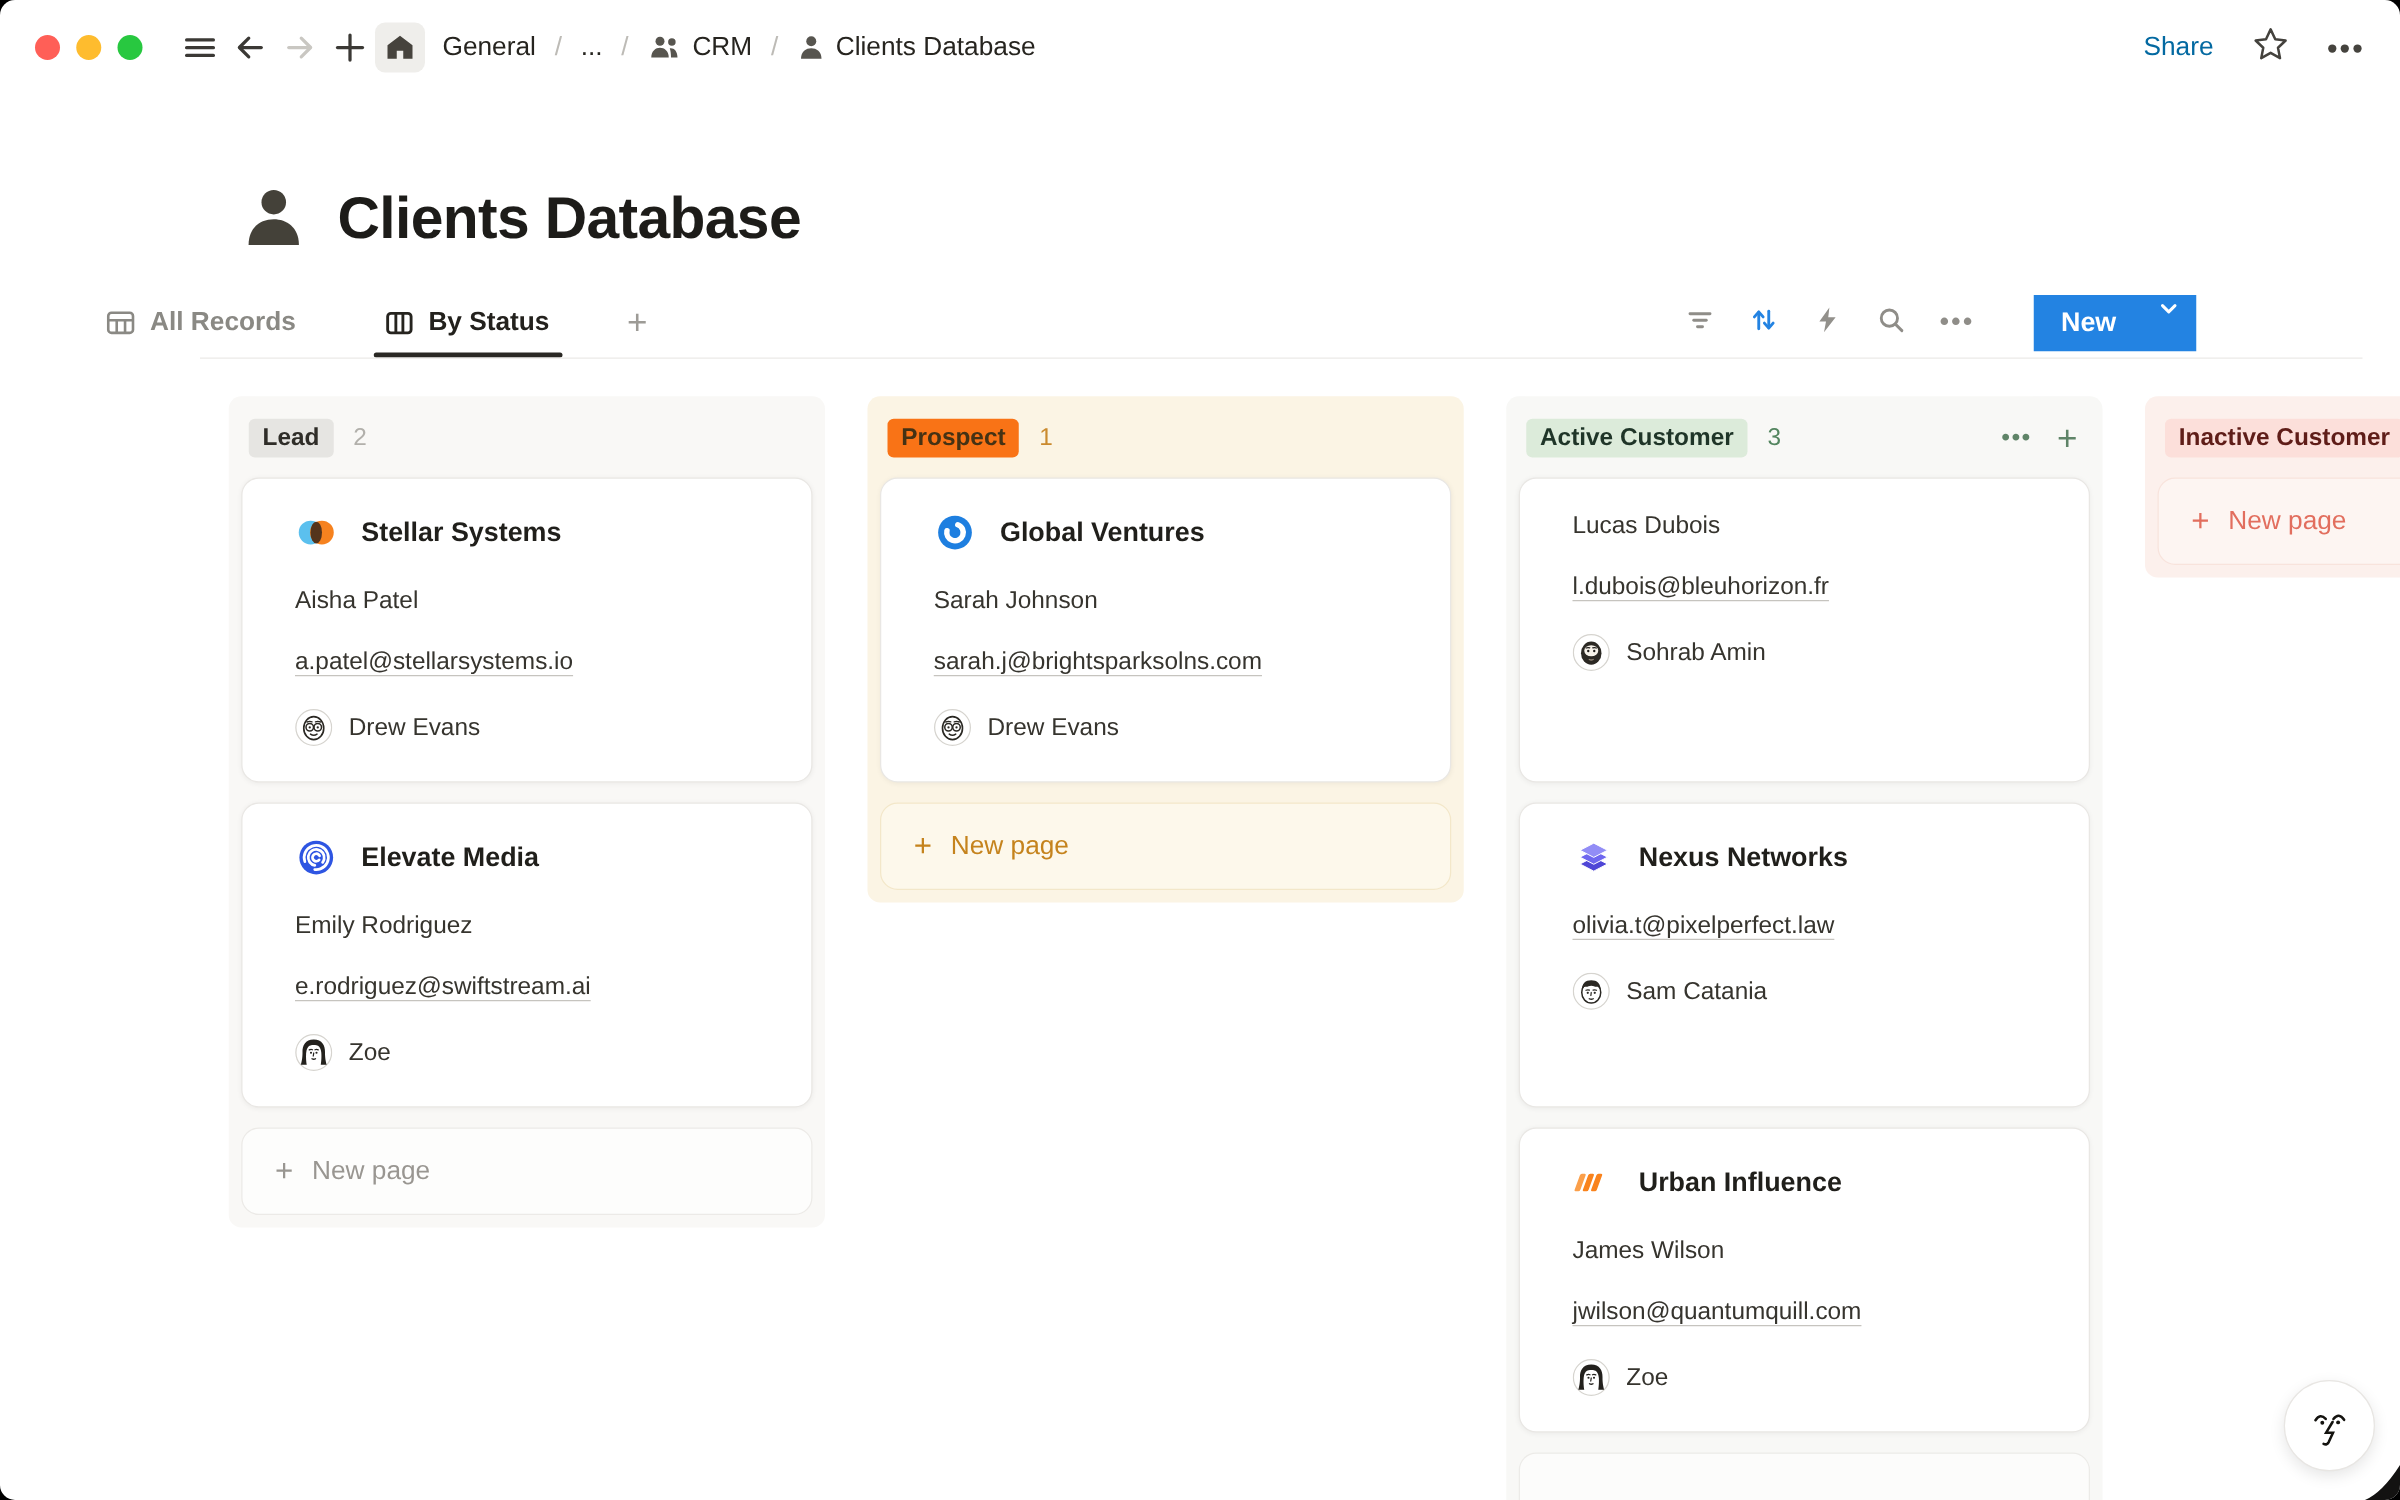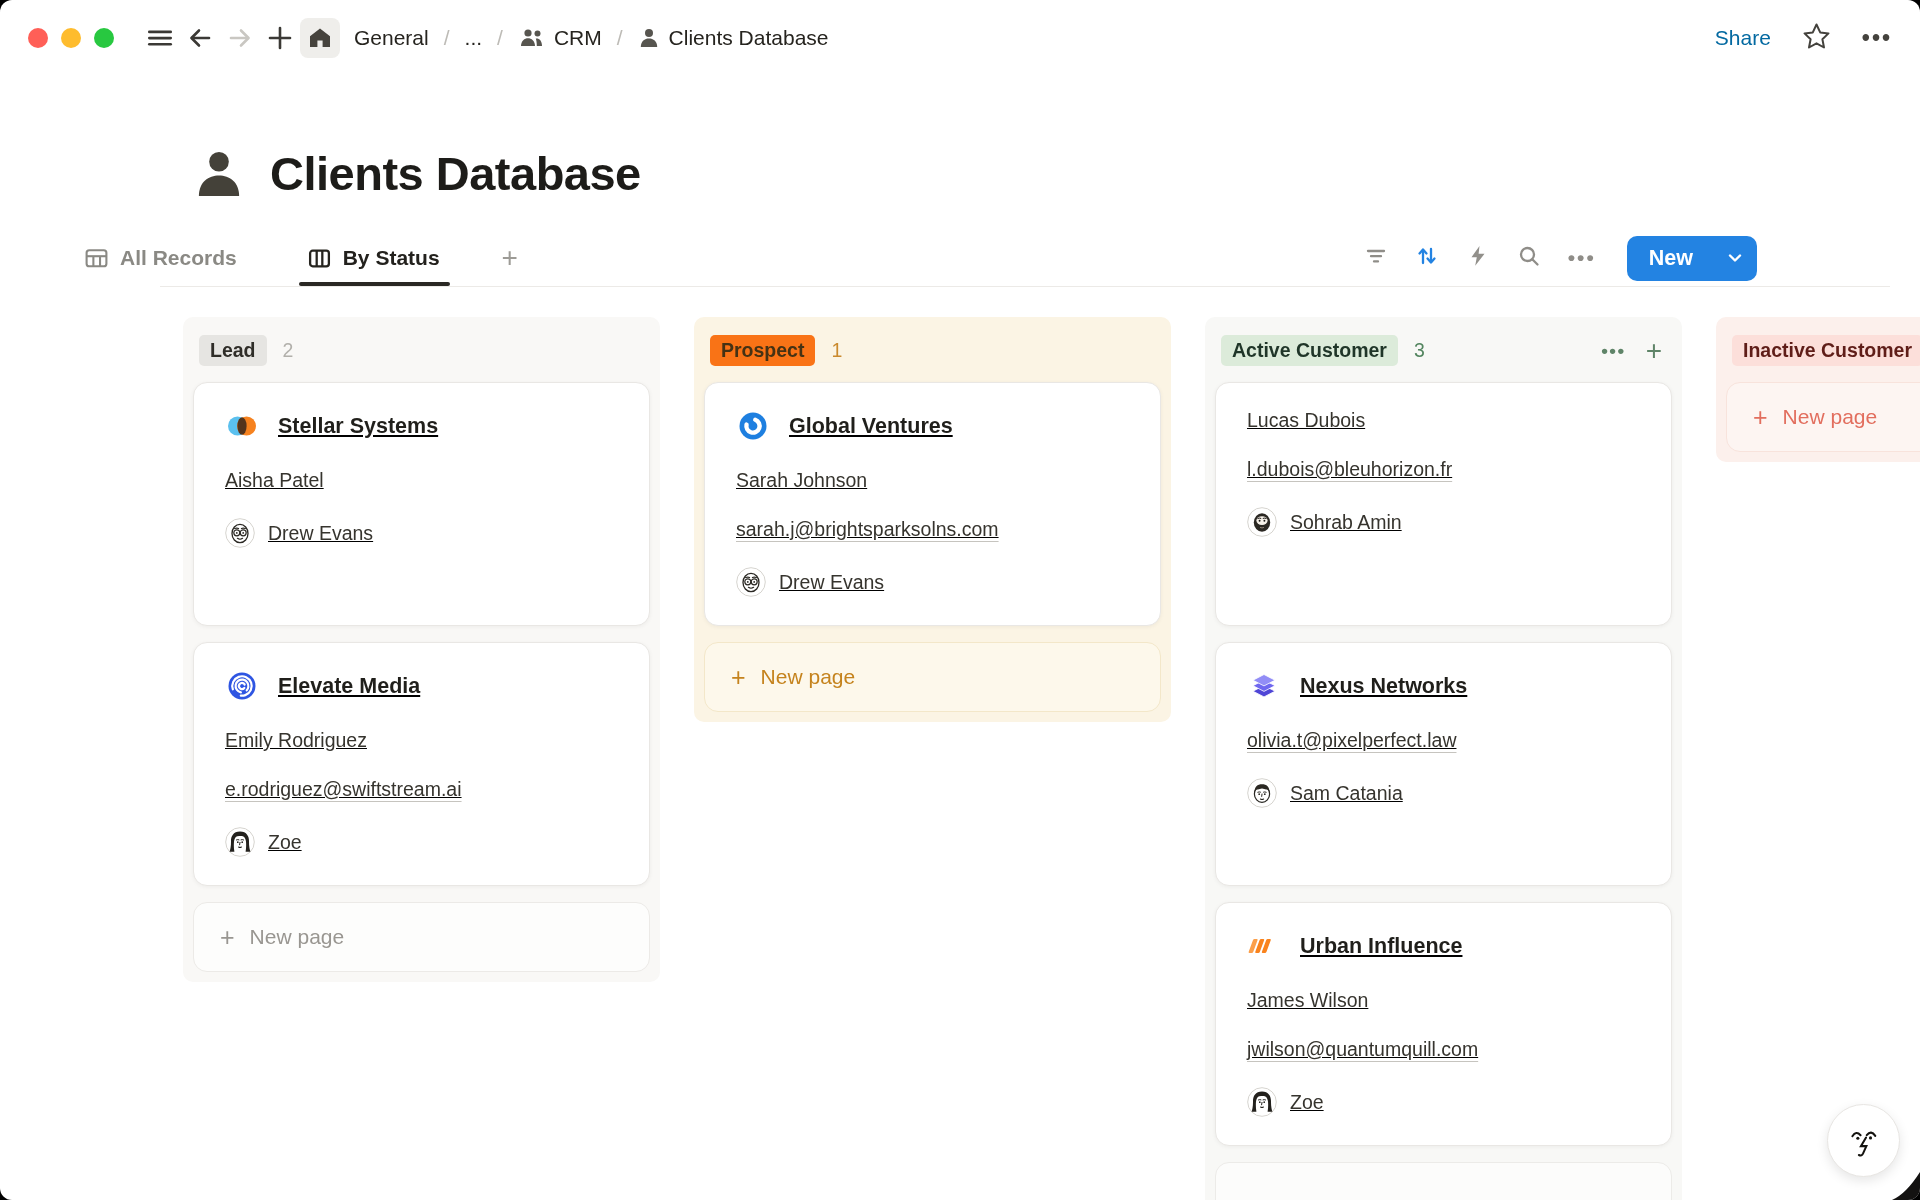--- a/index.html
+++ b/index.html
@@ -27,21 +27,21 @@
   
   .view-bar { margin-top:28px; height:58px; display:flex; align-items:center; padding-left:84px; padding-right:163px; position:relative;gap:32px; }
   .view-bar::after { content:""; position:absolute; left:160px; right:30px; bottom:0; height:1.5px; background:#eceae7; }
   .tab { display:flex; align-items:center; gap:11px; font-size:21px; font-weight:700; position:relative; }
   .tab-all { color:#8a8984; margin-right:38px; }
   .tab-board { color:#23211d; }
   .tab-board::after { content:""; position:absolute; left:-8px; right:-10px; bottom:-15px; height:3.5px; background:#2a2824; border-radius:2px; }
   .tab-add { margin-left:30px; color:#9d9b96; font-size:28px; font-weight:400; }
   .toolbar { margin-left:auto; display:flex; align-items:center; gap:27px; }
   .toolbar .dots { color:#8f8d88; font-size:21px; }
-  .new-btn { display:flex; align-items:center; background:#2383e2; border-radius:10px; height:45px; overflow:hidden; margin-left:4px; }
+  .new-btn { display:flex; align-items:flex-start; background:#2383e2; border-radius:0; height:45px; overflow:hidden; margin-left:20px; }
   .new-label { color:#fff; font-size:21.5px; font-weight:700; line-height:45px; padding:0 19px 0 22px; }
   .new-split { width:1px; background:rgba(255,255,255,0.4); }
   .new-chev { width:44px; display:flex; align-items:center; justify-content:center; }
 
   
   .board { margin-top:30px; padding-left:183px; display:flex; gap:34px; align-items:flex-start; }
   .col { width:477px; flex:none; border-radius:10px; padding:10px; }
   .col-lead { background:#f9f8f6; } .col-prospect { background:#fbf4e4; }
   .col-active { background:#f8f8f6; } .col-inactive { background:#fcf0ec; }
   .col-head { display:flex; align-items:center; padding:8px 10px 16px 6px; }
@@ -49,21 +49,21 @@
   .col-lead .badge { background:#e6e5e2; color:#2f2d28; }
   .col-prospect .badge { background:#f97316; color:#453214; }
   .col-active .badge { background:#dcebda; color:#1f3528; }
   .col-inactive .badge { background:#fcdfda; color:#5f1d18; }
   .count { margin-left:16px; font-size:19.5px; font-weight:400; }
   .col-lead .count { color:#b2b0ab; } .col-prospect .count { color:#ca8a2e; } .col-active .count { color:#53855f; }
   .col-actions { margin-left:auto; display:flex; align-items:center; gap:20px; color:#5f8468; }
   .col-actions .dots { color:#5f8468; font-size:19px; letter-spacing:1.5px; }
   .col-actions .plus { font-size:28px; font-weight:400; line-height:20px; }
   .stack { display:flex; flex-direction:column; gap:16px; }
-  .card { height:244px; background:#fff; border:1px solid #e9e7e4; border-radius:14px; box-shadow:0 1px 4px rgba(20,20,18,0.05); padding:26px 31px;text-decoration:underline; }
+  .card { height:244px; background:#fff; border:1px solid #e9e7e4; border-radius:14px; box-shadow:0 1px 4px rgba(20,20,18,0.05); padding:26px 42px; }
   .crow { display:flex; align-items:center; gap:19px; margin-bottom:26px; }
   .cicon { width:34px; height:34px; flex:none; }
   .ctitle { font-size:21.5px; font-weight:700; color:#201f1b; white-space:nowrap; }
   .cprop { font-size:19.5px; color:#36342e; line-height:23px; margin-bottom:26px; white-space:nowrap; }
   .cemail { text-decoration:underline; text-decoration-color:#c6c4bf; text-decoration-thickness:1.2px; text-underline-offset:4.5px; }
   .cowner { display:flex; align-items:center; gap:13px; font-size:19.5px; color:#36342e; }
   .avatar { width:30px; height:30px; flex:none; }
   .new-page { height:70px; border-radius:14px; display:flex; align-items:center; gap:15px; padding:0 26px; font-size:21px; }
   .new-page .plus { font-size:25px; font-weight:400; }
   .np-lead { background:#fdfdfc; border:1px solid #eceae7; color:#999691; }
@@ -237,20 +237,21 @@
         <article class="card">
           <div class="crow">
             <svg class="cicon" viewBox="0 0 34 34">
                 <circle cx="12.5" cy="17" r="9.5" fill="#5bc0ee"></circle>
                 <circle cx="21.5" cy="17" r="9.5" fill="#f6821f"></circle>
                 <ellipse cx="17" cy="17" rx="4.6" ry="8.7" fill="#54341c"></ellipse>
               </svg>
             <span class="ctitle">Stellar Systems</span>
           </div>
           <div class="cprop">Aisha Patel</div>
+          <div class="cprop cemail">a.patel@stellarsystems.io</div>
           <div class="cowner">
             <svg class="avatar" viewBox="0 0 30 30">
                 <circle cx="15" cy="15" r="14.3" fill="#fff" stroke="#d6d4cf"></circle>
                 <ellipse cx="15" cy="15.5" rx="8" ry="9.2" fill="none" stroke="#2a2823" stroke-width="1.3"></ellipse>
                 <circle cx="11.8" cy="14.8" r="3" fill="none" stroke="#2a2823" stroke-width="1.2"></circle>
                 <circle cx="18.2" cy="14.8" r="3" fill="none" stroke="#2a2823" stroke-width="1.2"></circle>
                 <path d="M14.8 14.6 h0.4" stroke="#2a2823" stroke-width="1.2"></path>
                 <circle cx="11.8" cy="14.9" r="0.9" fill="#2a2823"></circle>
                 <circle cx="18.2" cy="14.9" r="0.9" fill="#2a2823"></circle>
                 <path d="M9.6 10.6 Q11.8 9.7 13.6 10.5 M16.4 10.5 Q18.2 9.7 20.4 10.6" fill="none" stroke="#2a2823" stroke-width="1.1" stroke-linecap="round"></path>

